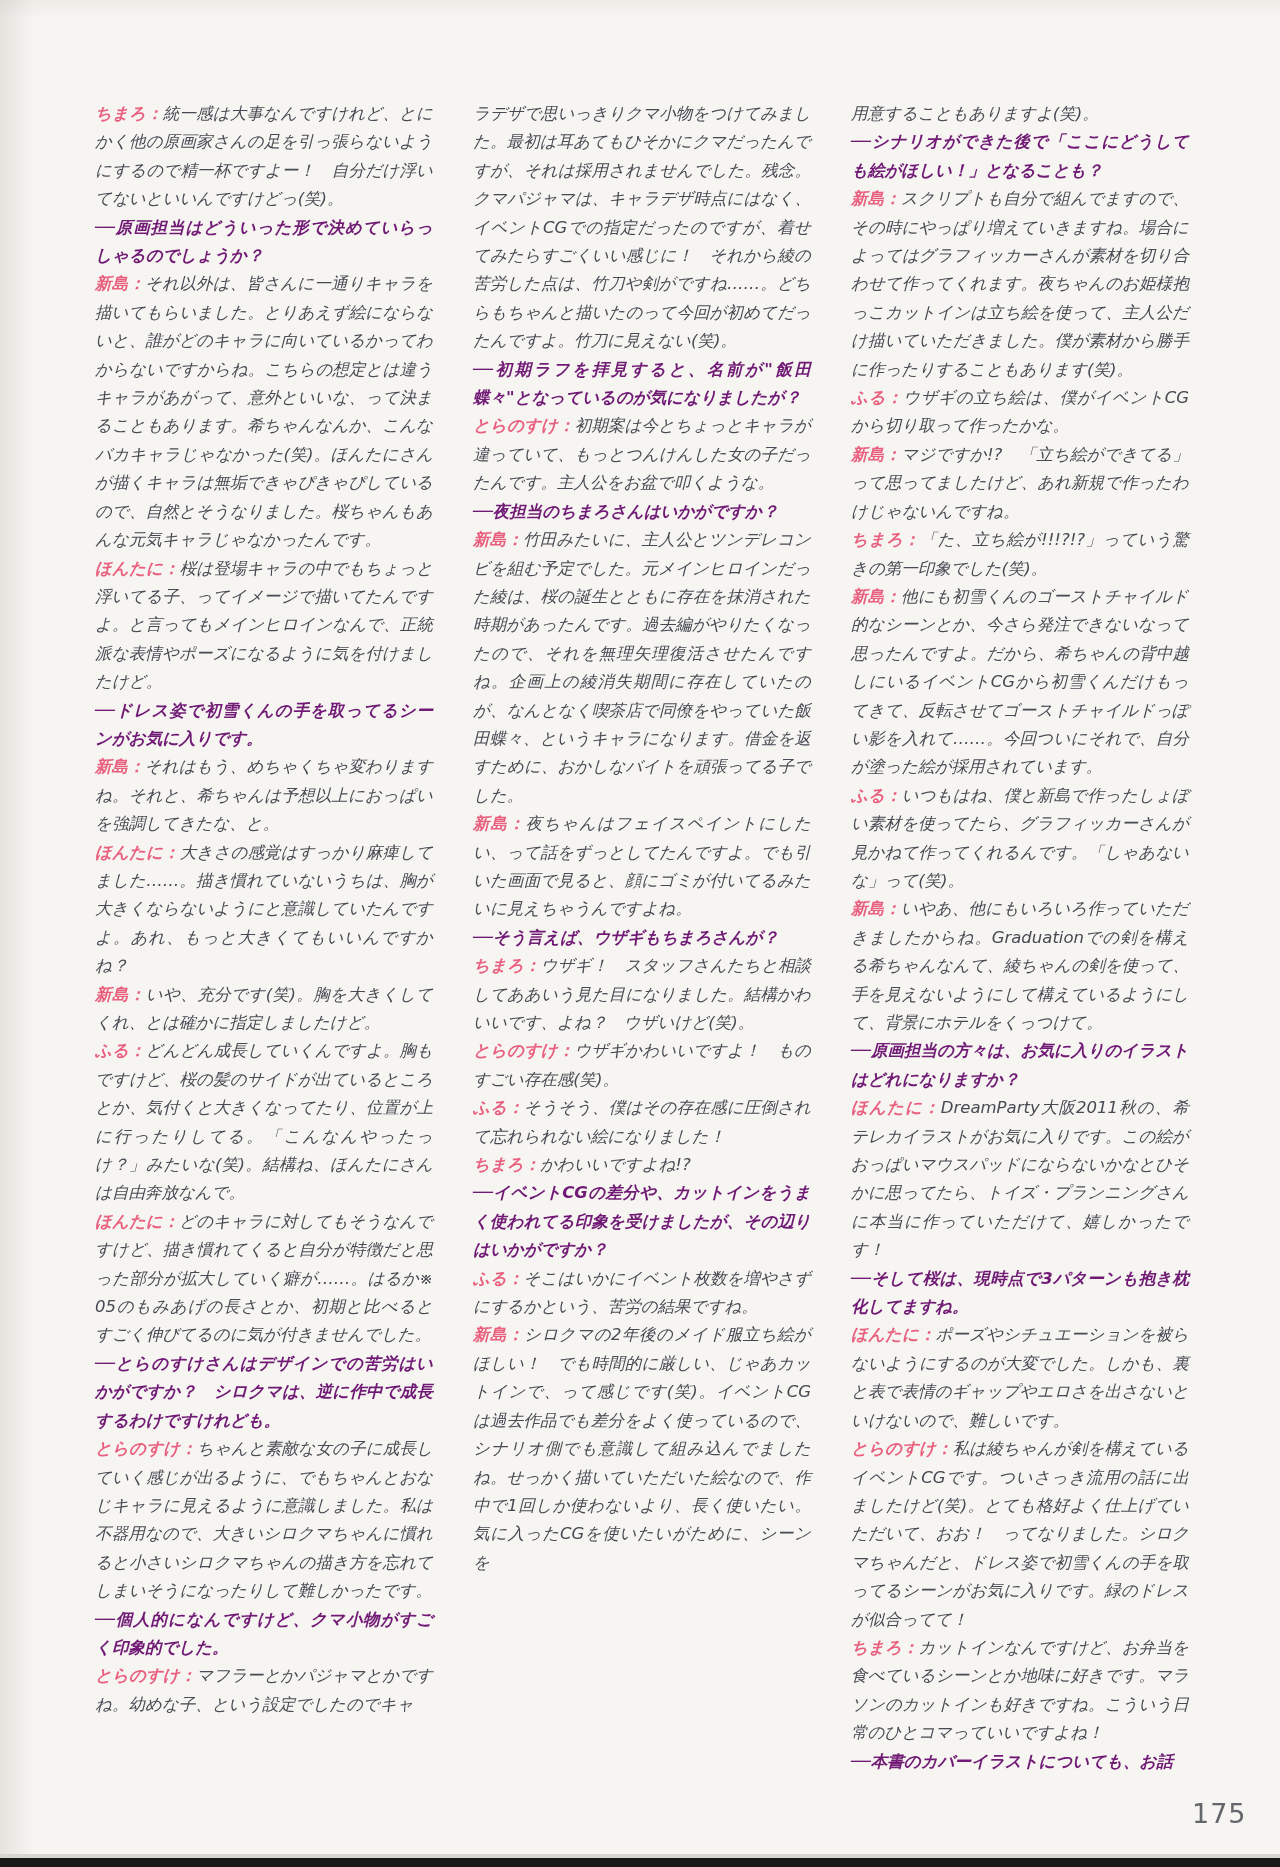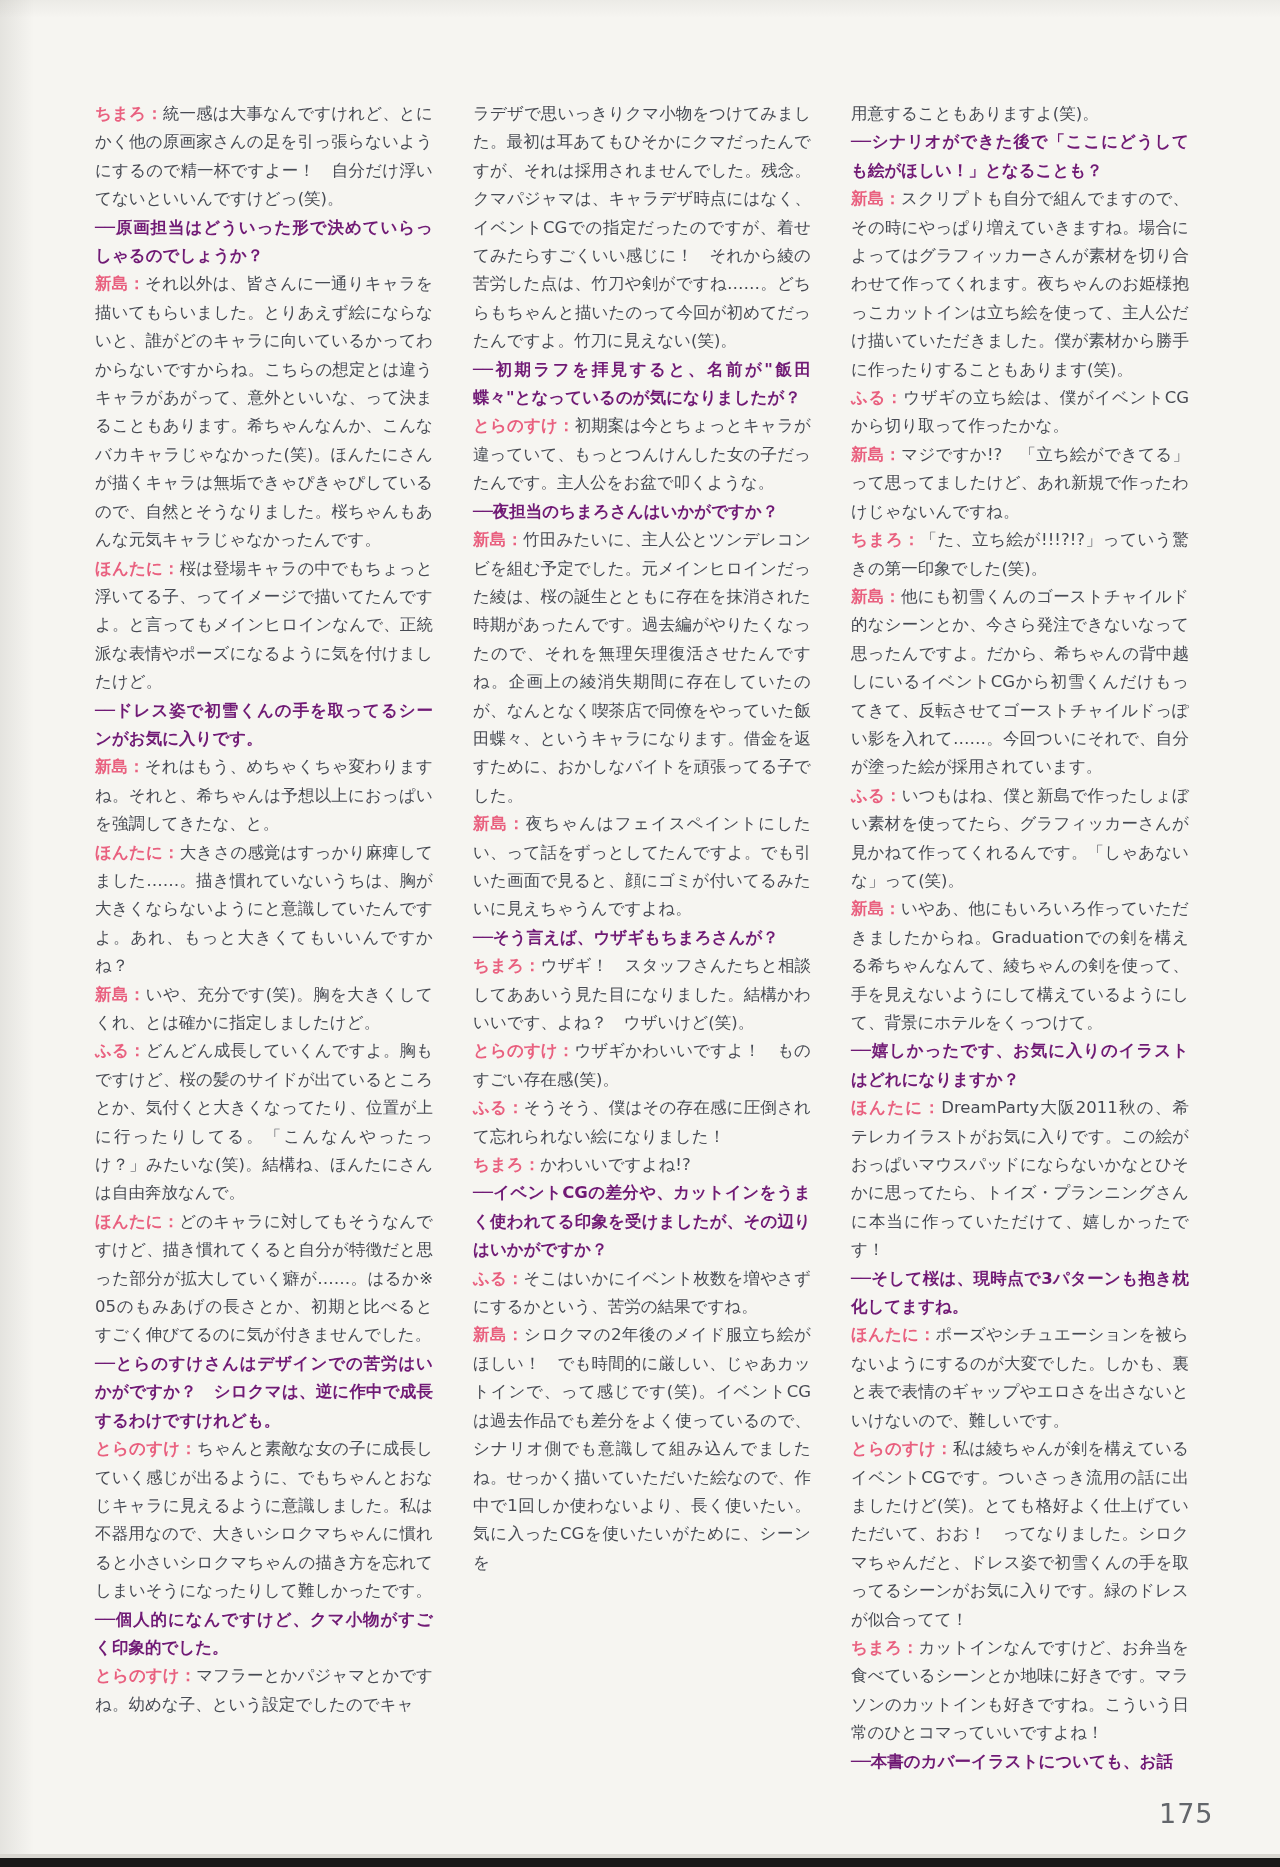--- a/index.html
+++ b/index.html
@@ -23,26 +23,27 @@
     position:absolute;left:95px;top:100px;
     display:flex;gap:40px;
   }
   .col{
     width:338px;
     font-size:16.5px;line-height:28.4px;
     color:#474a53;
     text-align:justify;
     word-break:break-all;
     overflow-wrap:anywhere;
+    font-style:italic;
   }
   .para{margin:0;}
   .para.q{font-weight:bold;color:#701a75;}
   .speaker{color:#e9607f;font-weight:bold;}
   .page-number{
-    position:absolute;left:1159px;top:1798px;
+    position:absolute;left:1192px;top:1798px;
     font-size:27px;letter-spacing:1px;color:#63666b;
   }
   .bottom-gap{
     position:absolute;left:0;right:0;bottom:9px;height:4px;background:#d8d6d0;
   }
   .bottom-edge{
     position:absolute;left:0;right:0;bottom:0;height:9px;background:#191919;
   }
 </style>
 </head>
@@ -88,21 +89,21 @@
     <div class="col">
         <div class="para">用意することもありますよ(笑)。</div>
         <div class="para q">──シナリオができた後で「ここにどうしても絵がほしい！」となることも？</div>
         <div class="para"><span class="speaker">新島：</span>スクリプトも自分で組んでますので、その時にやっぱり増えていきますね。場合によってはグラフィッカーさんが素材を切り合わせて作ってくれます。夜ちゃんのお姫様抱っこカットインは立ち絵を使って、主人公だけ描いていただきました。僕が素材から勝手に作ったりすることもあります(笑)。</div>
         <div class="para"><span class="speaker">ふる：</span>ウザギの立ち絵は、僕がイベントCGから切り取って作ったかな。</div>
         <div class="para"><span class="speaker">新島：</span>マジですか!?　「立ち絵ができてる」って思ってましたけど、あれ新規で作ったわけじゃないんですね。</div>
         <div class="para"><span class="speaker">ちまろ：</span>「た、立ち絵が!!!?!?」っていう驚きの第一印象でした(笑)。</div>
         <div class="para"><span class="speaker">新島：</span>他にも初雪くんのゴーストチャイルド的なシーンとか、今さら発注できないなって思ったんですよ。だから、希ちゃんの背中越しにいるイベントCGから初雪くんだけもってきて、反転させてゴーストチャイルドっぽい影を入れて……。今回ついにそれで、自分が塗った絵が採用されています。</div>
         <div class="para"><span class="speaker">ふる：</span>いつもはね、僕と新島で作ったしょぼい素材を使ってたら、グラフィッカーさんが見かねて作ってくれるんです。「しゃあないな」って(笑)。</div>
         <div class="para"><span class="speaker">新島：</span>いやあ、他にもいろいろ作っていただきましたからね。Graduationでの剣を構える希ちゃんなんて、綾ちゃんの剣を使って、手を見えないようにして構えているようにして、背景にホテルをくっつけて。</div>
-        <div class="para q">──嬉しかったです、お気に入りのイラストはどれになりますか？</div>
+        <div class="para q">──原画担当の方々は、お気に入りのイラストはどれになりますか？</div>
         <div class="para"><span class="speaker">ほんたに：</span>DreamParty大阪2011秋の、希テレカイラストがお気に入りです。この絵がおっぱいマウスパッドにならないかなとひそかに思ってたら、トイズ・プランニングさんに本当に作っていただけて、嬉しかったです！</div>
         <div class="para q">──そして桜は、現時点で3パターンも抱き枕化してますね。</div>
         <div class="para"><span class="speaker">ほんたに：</span>ポーズやシチュエーションを被らないようにするのが大変でした。しかも、裏と表で表情のギャップやエロさを出さないといけないので、難しいです。</div>
         <div class="para"><span class="speaker">とらのすけ：</span>私は綾ちゃんが剣を構えているイベントCGです。ついさっき流用の話に出ましたけど(笑)。とても格好よく仕上げていただいて、おお！　ってなりました。シロクマちゃんだと、ドレス姿で初雪くんの手を取ってるシーンがお気に入りです。緑のドレスが似合ってて！</div>
         <div class="para"><span class="speaker">ちまろ：</span>カットインなんですけど、お弁当を食べているシーンとか地味に好きです。マラソンのカットインも好きですね。こういう日常のひとコマっていいですよね！</div>
         <div class="para q">──本書のカバーイラストについても、お話</div>
       </div>
   </div>
 
   <div class="page-number">175</div>

